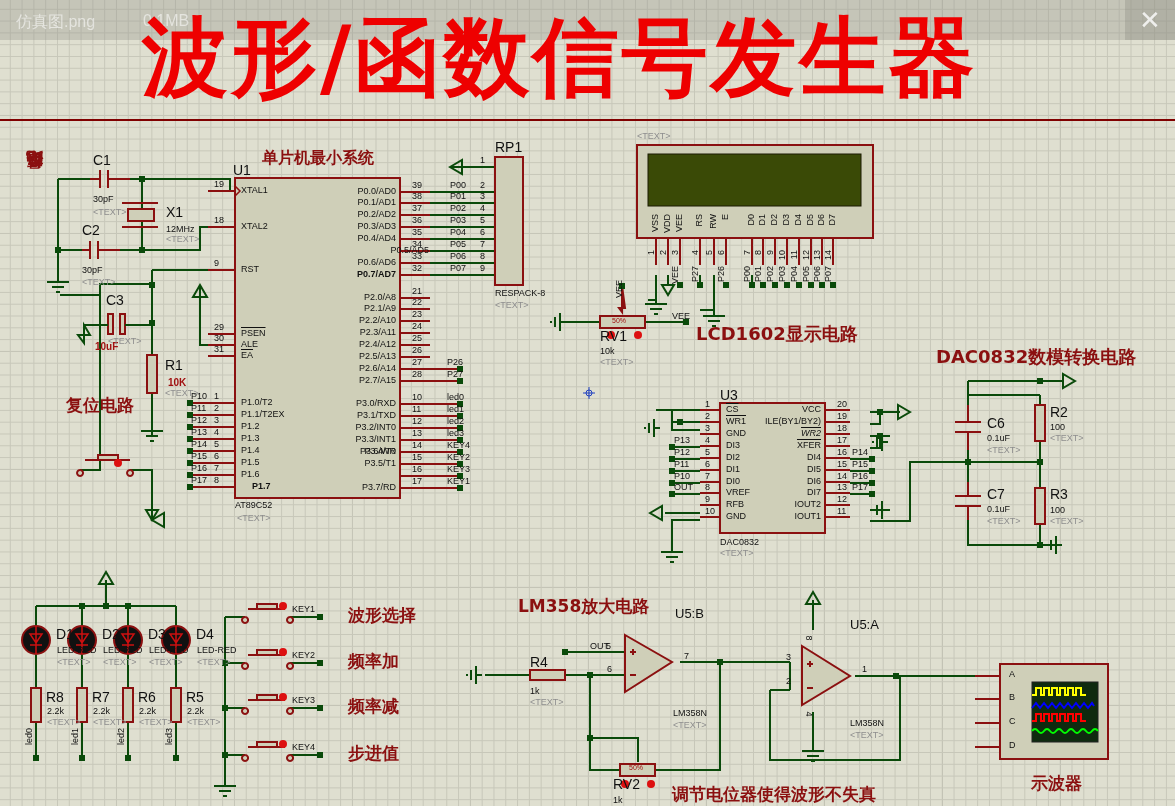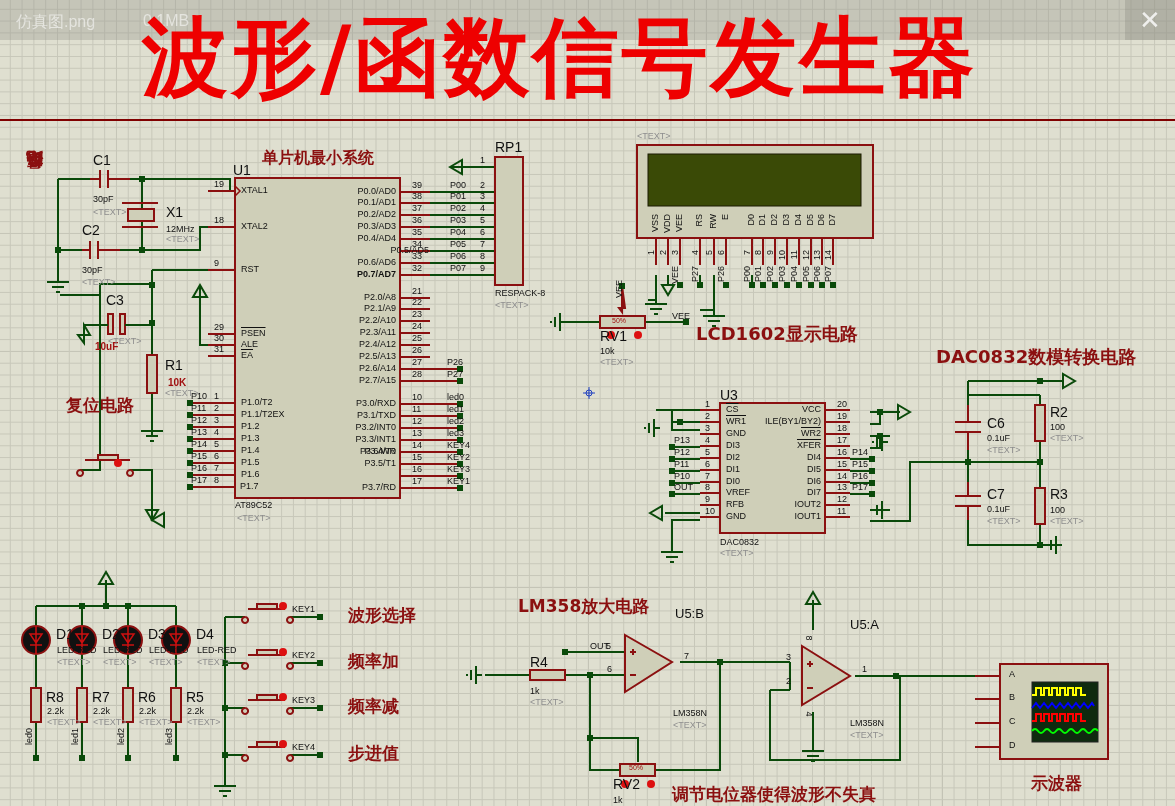--- a/index.html
+++ b/index.html
@@ -301,21 +301,21 @@
     <div class="lbl pin" style="left: 214px; top: 439px;">5</div>
     <div class="lbl pin" style="left: 241px; top: 445px;">P1.4</div>
     <div class="lbl net" style="left: 191px; top: 439px;">P14</div>
     <div class="lbl pin" style="left: 214px; top: 451px;">6</div>
     <div class="lbl pin" style="left: 241px; top: 457px;">P1.5</div>
     <div class="lbl net" style="left: 191px; top: 451px;">P15</div>
     <div class="lbl pin" style="left: 214px; top: 463px;">7</div>
     <div class="lbl pin" style="left: 241px; top: 469px;">P1.6</div>
     <div class="lbl net" style="left: 191px; top: 463px;">P16</div>
     <div class="lbl pin" style="left: 214px; top: 475px;">8</div>
-    <div class="lbl pin" style="left: 240px; top: 481px;">P1.7</div>
+    <div class="lbl pin" style="left: 252px; top: 481px; font-weight: bold;">P1.7</div>
     <div class="lbl net" style="left: 191px; top: 475px;">P17</div>
     <div class="lbl pin" style="left: 412px; top: 180px;">39</div>
     <div class="lbl pin" style="top: 186px; right: 779px;">P0.0/AD0</div>
     <div class="lbl net" style="left: 450px; top: 180px;">P00</div>
     <div class="lbl pin" style="left: 412px; top: 191px;">38</div>
     <div class="lbl pin" style="top: 197px; right: 779px;">P0.1/AD1</div>
     <div class="lbl net" style="left: 450px; top: 191px;">P01</div>
     <div class="lbl pin" style="left: 412px; top: 203px;">37</div>
     <div class="lbl pin" style="top: 209px; right: 779px;">P0.2/AD2</div>
     <div class="lbl net" style="left: 450px; top: 203px;">P02</div>
@@ -475,21 +475,21 @@
     <div class="lbl net" style="left: 674px; top: 482px;">OUT</div>
     <div class="lbl pin" style="left: 705px; top: 494px;">9</div>
     <div class="lbl pin" style="left: 726px; top: 499px;">RFB</div>
     <div class="lbl pin" style="left: 705px; top: 506px;">10</div>
     <div class="lbl pin" style="left: 726px; top: 511px;">GND</div>
     <div class="lbl pin" style="left: 837px; top: 399px;">20</div>
     <div class="lbl pin" style="top: 404px; right: 354px;">VCC</div>
     <div class="lbl pin" style="left: 837px; top: 411px;">19</div>
     <div class="lbl pin" style="top: 416px; right: 354px;">ILE(BY1/BY2)</div>
     <div class="lbl pin" style="left: 837px; top: 423px;">18</div>
-    <div class="lbl pin" style="top: 428px; text-decoration: overline; right: 354px;">WR2</div>
+    <div class="lbl pin" style="top: 428px; text-decoration: overline; right: 354px; font-style: italic;">WR2</div>
     <div class="lbl pin" style="left: 837px; top: 435px;">17</div>
     <div class="lbl pin" style="top: 440px; text-decoration: overline; right: 354px;">XFER</div>
     <div class="lbl pin" style="left: 837px; top: 447px;">16</div>
     <div class="lbl pin" style="top: 452px; right: 354px;">DI4</div>
     <div class="lbl net" style="left: 852px; top: 447px;">P14</div>
     <div class="lbl pin" style="left: 837px; top: 459px;">15</div>
     <div class="lbl pin" style="top: 464px; right: 354px;">DI5</div>
     <div class="lbl net" style="left: 852px; top: 459px;">P15</div>
     <div class="lbl pin" style="left: 837px; top: 471px;">14</div>
     <div class="lbl pin" style="top: 476px; right: 354px;">DI6</div>

